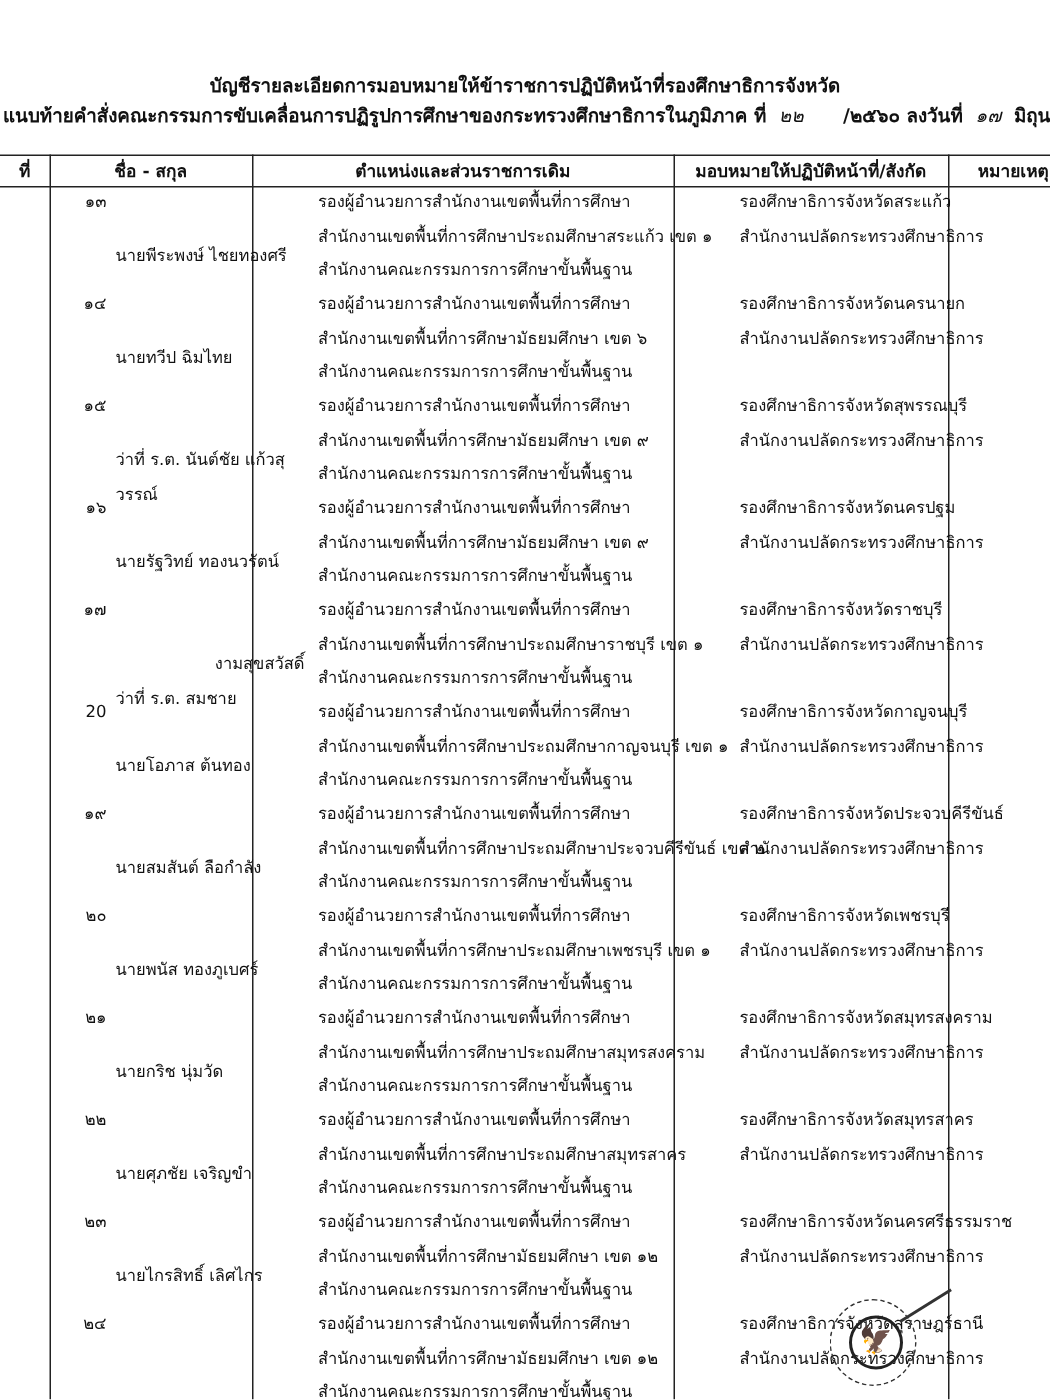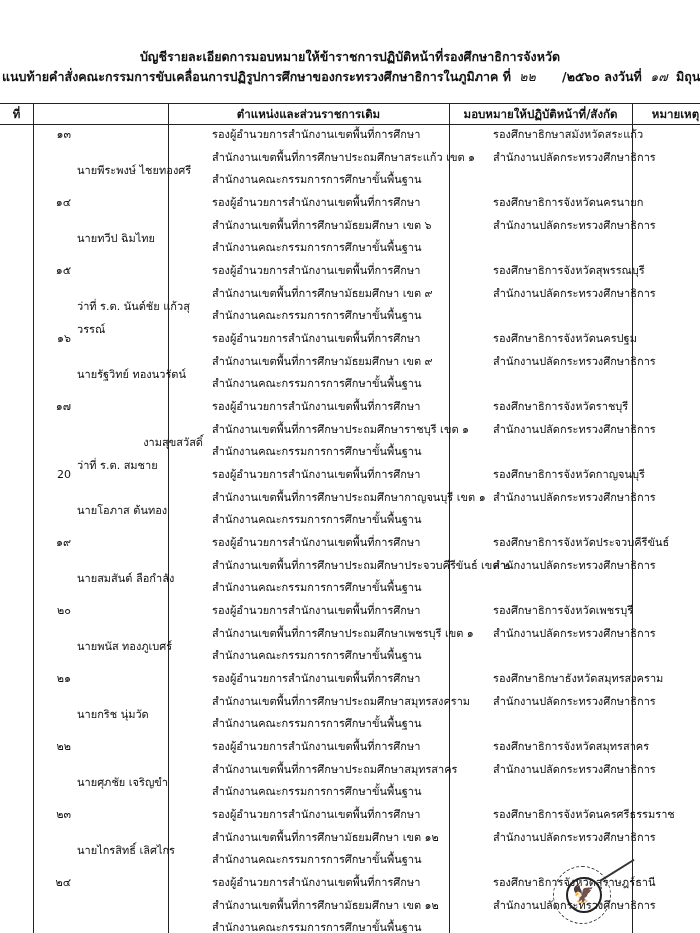--- a/index.html
+++ b/index.html
@@ -45,20 +45,21 @@
   <span style="margin-left:18px">/๒๕๖๐</span>
   <span>ลงวันที่</span>
   <span class="hand">๑๗</span>
   <span>มิถุนายน</span>
   
 </div>
 
 <div class="table">
   <div class="hdr">
     <div class="col-no">ที่</div>
+    <div class="col-name">ชื่อ - สกุล</div>
     <div class="col-pos">ตำแหน่งและส่วนราชการเดิม</div>
     <div class="col-assign">มอบหมายให้ปฏิบัติหน้าที่/สังกัด</div>
     <div class="col-remark">หมายเหตุ</div>
   </div>
 </div>
 
 <div class="vline" style="left:33px"></div>
 <div class="vline" style="left:168px"></div>
 <div class="vline" style="left:449px"></div>
 <div class="vline" style="left:632px"></div>
@@ -68,21 +69,21 @@
       <div class="cell no">๑๓</div>
       <div class="cell name">
         <span class="line">นายพีระพงษ์  ไชยทองศรี</span>
       </div>
       <div class="cell pos">
         <span class="line">รองผู้อำนวยการสำนักงานเขตพื้นที่การศึกษา</span>
         <span class="line">สำนักงานเขตพื้นที่การศึกษาประถมศึกษาสระแก้ว เขต ๑</span>
         <span class="line">สำนักงานคณะกรรมการการศึกษาขั้นพื้นฐาน</span>
       </div>
       <div class="cell assign">
-        <span class="line">รองศึกษาธิกษาสมังหวัดสระแก้ว</span>
+        <span class="line">รองศึกษาธิการจังหวัดสระแก้ว</span>
         <span class="line">สำนักงานปลัดกระทรวงศึกษาธิการ</span>
       </div>
     </div>
     <div class="row">
       <div class="cell no">๑๔</div>
       <div class="cell name">
         <span class="line">นายทวีป  ฉิมไทย</span>
       </div>
       <div class="cell pos">
         <span class="line">รองผู้อำนวยการสำนักงานเขตพื้นที่การศึกษา</span>
@@ -189,21 +190,21 @@
       <div class="cell no">๒๑</div>
       <div class="cell name">
         <span class="line">นายกริช  นุ่มวัด</span>
       </div>
       <div class="cell pos">
         <span class="line">รองผู้อำนวยการสำนักงานเขตพื้นที่การศึกษา</span>
         <span class="line">สำนักงานเขตพื้นที่การศึกษาประถมศึกษาสมุทรสงคราม</span>
         <span class="line">สำนักงานคณะกรรมการการศึกษาขั้นพื้นฐาน</span>
       </div>
       <div class="cell assign">
-        <span class="line">รองศึกษาธิกษาธังหวัดสมุทรสงคราม</span>
+        <span class="line">รองศึกษาธิการจังหวัดสมุทรสงคราม</span>
         <span class="line">สำนักงานปลัดกระทรวงศึกษาธิการ</span>
       </div>
     </div>
     <div class="row">
       <div class="cell no">๒๒</div>
       <div class="cell name">
         <span class="line">นายศุภชัย  เจริญขำ</span>
       </div>
       <div class="cell pos">
         <span class="line">รองผู้อำนวยการสำนักงานเขตพื้นที่การศึกษา</span>

